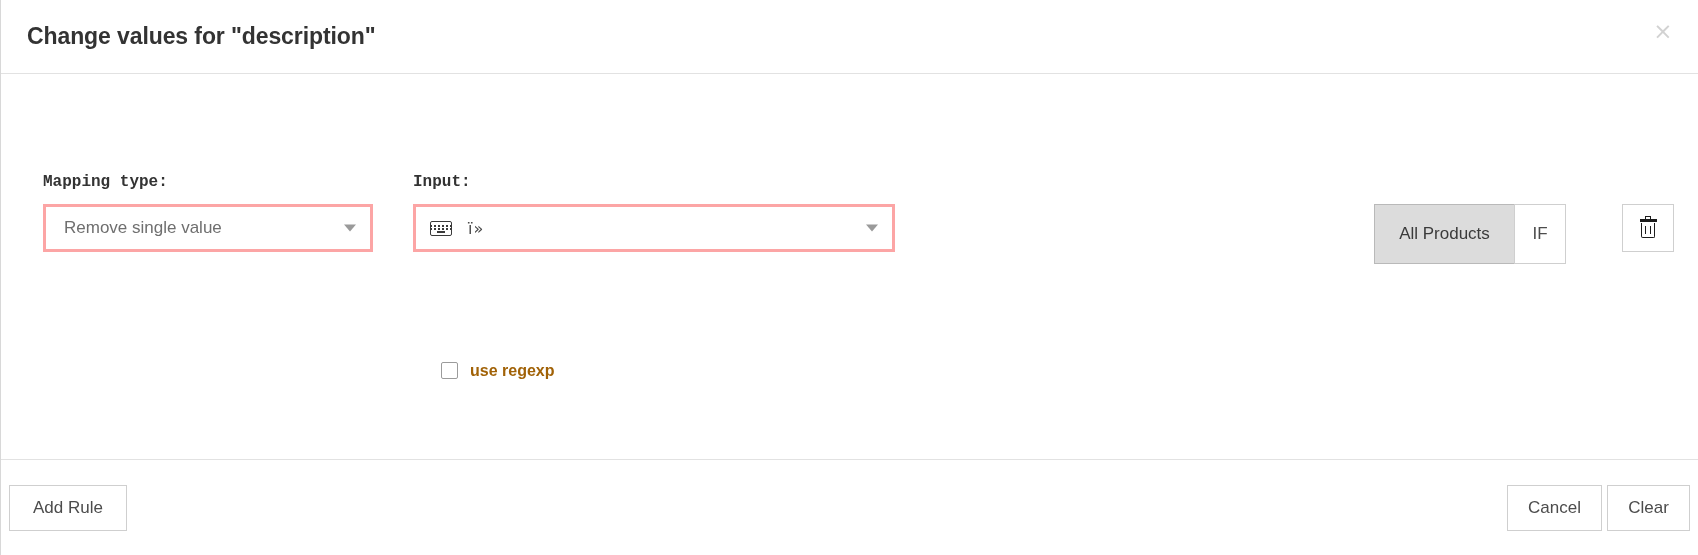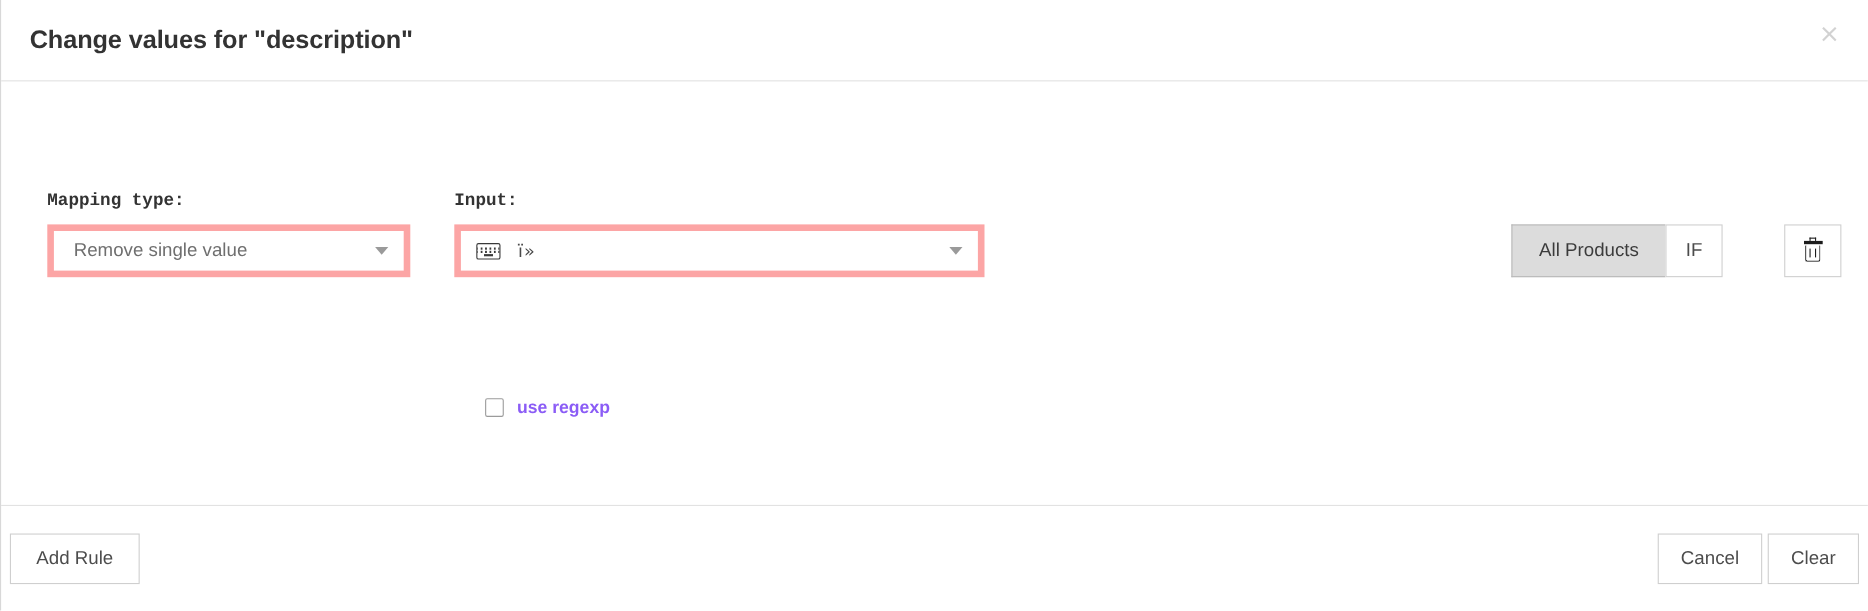--- a/index.html
+++ b/index.html
@@ -95,21 +95,21 @@
   }
 
   .fg-mapping { width: 330px; margin-left: 18px; }
   .fg-input   { width: 482px; margin-left: 40px; }
 
   
   .control {
     position: relative;
     box-sizing: border-box;
     height: 48px;
-    border: 6px solid #fca5a5;
+    border: 3px solid #fca5a5;
     background: #ffffff;
     display: flex;
     align-items: center;
     padding: 0 34px 0 18px;
     font-size: 17px;
     color: #6f6f6f;
     cursor: pointer;
   }
   .control .caret {
     position: absolute;
@@ -166,37 +166,37 @@
     border: 1px solid #9b9b9b;
     border-radius: 2px;
     background: #ffffff;
     margin-right: 12px;
     cursor: pointer;
     flex: 0 0 auto;
   }
   .regexp-label {
     font-size: 16px;
     font-weight: bold;
-    color: #8b5cf6;
+    color: #a16207;
     cursor: pointer;
     line-height: 1;
   }
 
   
   .right-controls {
     margin-left: auto;
     display: flex;
     align-items: flex-start;
     padding-top: 30px;
   }
   .segmented {
     display: flex;
   }
   .seg-btn {
-    height: 48px;
+    height: 60px;
     box-sizing: border-box;
     border: 1px solid #cfcfcf;
     background: #ffffff;
     color: #4c4c4c;
     font-size: 17px;
     display: flex;
     align-items: center;
     justify-content: center;
     cursor: pointer;
     font-family: "Liberation Sans", sans-serif;

